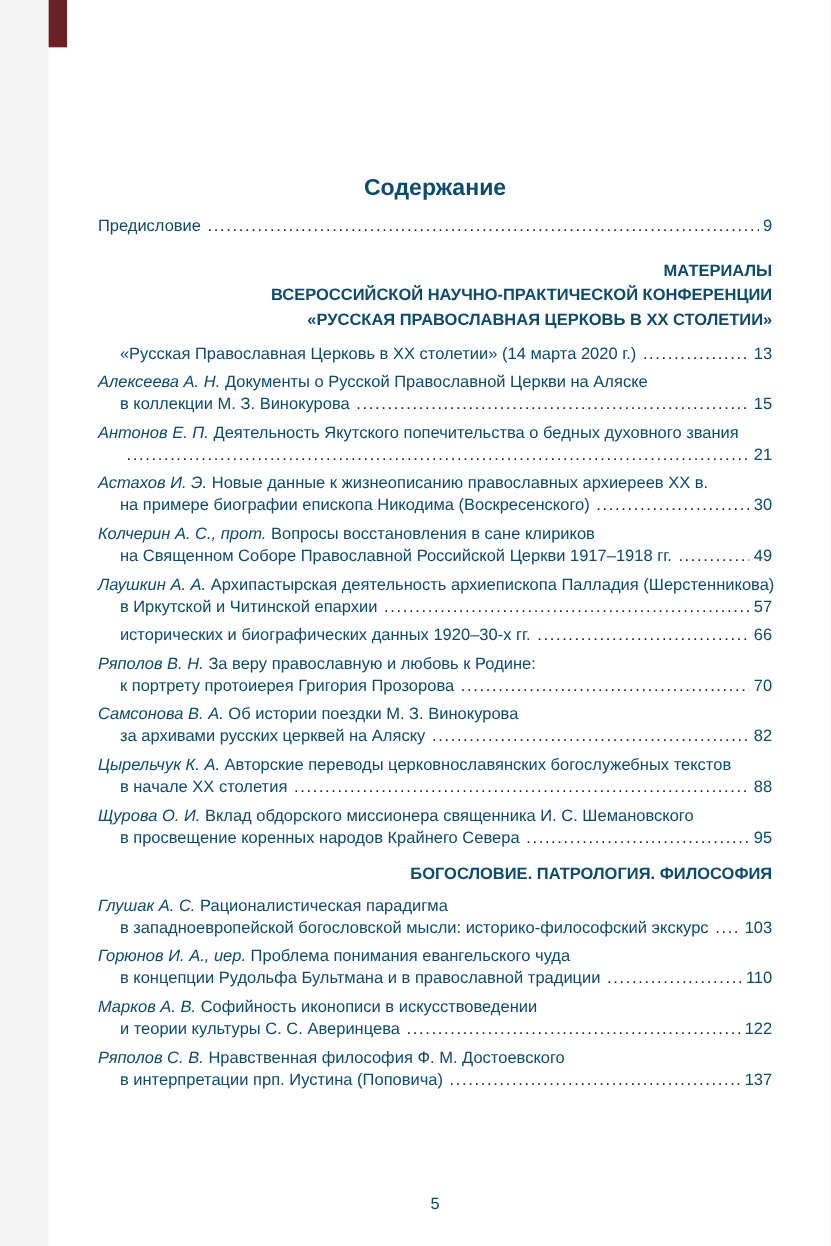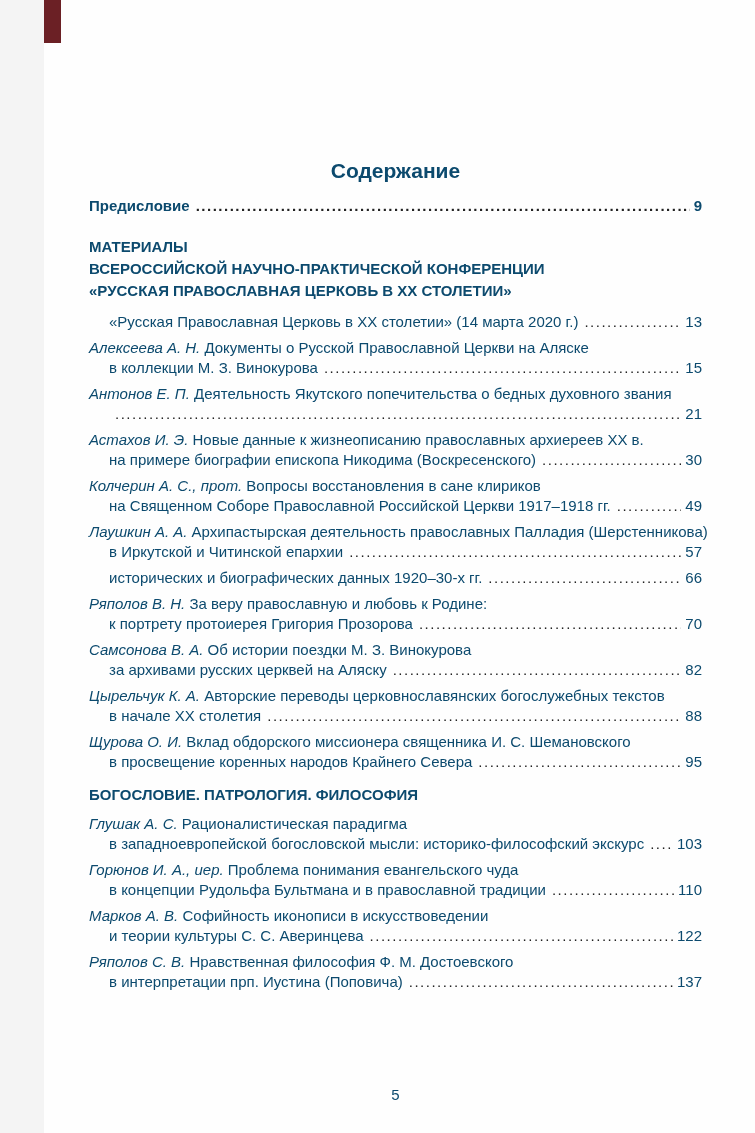--- a/index.html
+++ b/index.html
@@ -37,36 +37,36 @@
     font-size: 21px;
     line-height: 26px;
     margin: 8px 0 0 0;
   }
   .row {
     display: flex;
     align-items: baseline;
     font-size: 15px;
     line-height: 20px;
   }
-  .preface-row { margin-top: 12px; font-weight: bold; }
+  .preface-row { margin-top: 12px; }
   .dots {
     flex: 1;
     overflow: hidden;
     white-space: nowrap;
     margin: 0 4px 0 6px;
     color: #222;
   }
   .dots::after {
     content: "..........................................................................................................................................................................................................................................";
     letter-spacing: 1.5px;
     font-size: 15px;
   }
   .pagenum { white-space: nowrap; }
   .section-heading {
-    text-align: left;
+    text-align: right;
     font-weight: bold;
     font-size: 15px;
     line-height: 22px;
     margin: 20px 0 10px 0;
   }
   .section-heading.compact { margin: 12px 0 8px 0; }
   .entry { margin-bottom: 6px; }
   .entry .l1 {
     font-size: 15px;
     line-height: 20px;
@@ -145,21 +145,21 @@
         </div>
         <div class="entry">
           <div class="l1"><span class="author">Колчерин А. С., прот. </span><span>Вопросы восстановления в сане клириков</span></div>
           <div class="l2">
             <span>на Священном Соборе Православной Российской Церкви 1917–1918 гг.</span>
             <span class="dots"></span>
             <span class="pagenum">49</span>
           </div>
         </div>
         <div class="entry">
-          <div class="l1"><span class="author">Лаушкин А. А. </span><span>Архипастырская деятельность православных Палладия (Шерстенникова)</span></div>
+          <div class="l1"><span class="author">Лаушкин А. А. </span><span>Архипастырская деятельность архиепископа Палладия (Шерстенникова)</span></div>
           <div class="l2">
             <span>в Иркутской и Читинской епархии</span>
             <span class="dots"></span>
             <span class="pagenum">57</span>
           </div>
         </div>
         <div class="entry">
           <div class="l2">
             <span>исторических и биографических данных 1920–30-х гг.</span>
             <span class="dots"></span>

